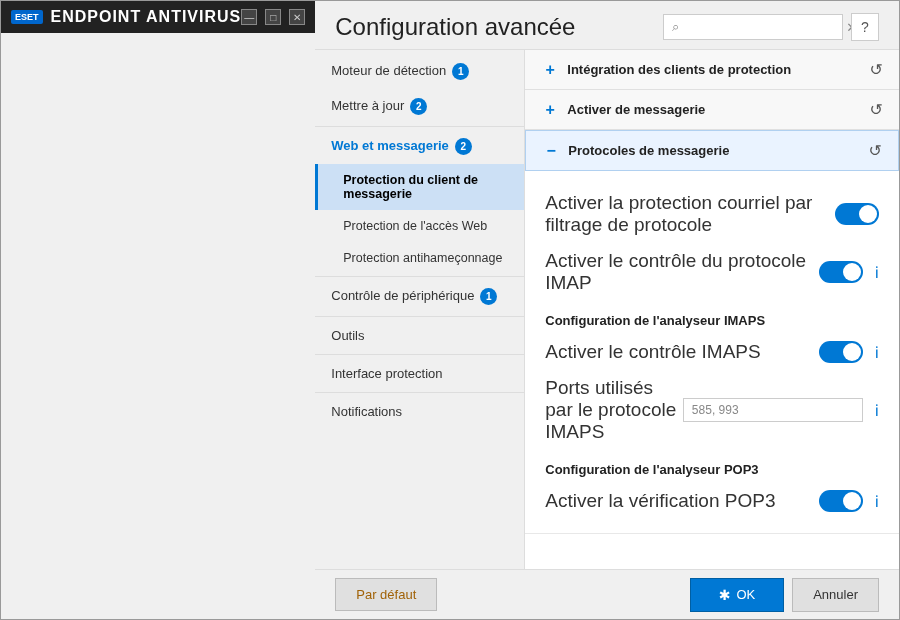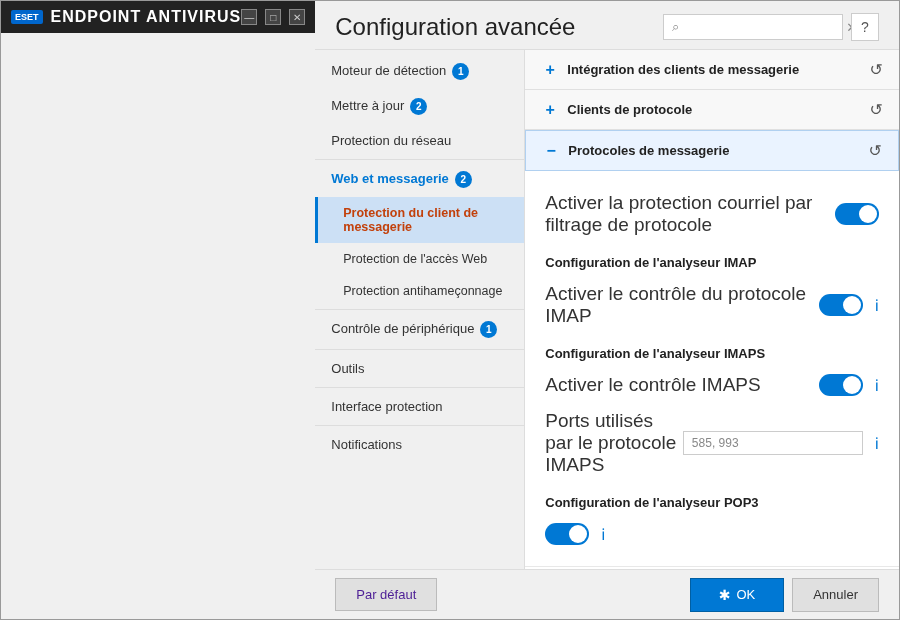--- a/index.html
+++ b/index.html
@@ -139,21 +139,21 @@
       cursor: pointer;
       color: #333;
       position: relative;
     }
     .sidebar-item.active-section {
       color: #0078d4;
       font-weight: 600;
     }
     .sidebar-item.active {
       background: #cce0f5;
-      color: #c2410c;
+      color: #000000;
       font-weight: 600;
       border-left: 3px solid #0078d4;
       padding-left: 13px;
     }
     .sidebar-item.sub {
       padding-left: 28px;
       font-size: 12.5px;
     }
     .sidebar-item.sub.active {
       padding-left: 25px;
@@ -289,21 +289,21 @@
       flex-shrink: 0;
     }
     .footer-left { display: flex; gap: 8px; }
     .footer-right { display: flex; gap: 8px; }
     .btn-default-footer {
       padding: 8px 20px;
       background: #e0e0e0;
       border: 1px solid #bbb;
       cursor: pointer;
       font-size: 13px;
-      color: #4c1d95;
+      color: #a16207;
     }
     .btn-ok {
       padding: 8px 28px;
       background: #0078d4;
       border: 1px solid #005fa3;
       cursor: pointer;
       font-size: 13px;
       color: #fff;
       display: flex;
       align-items: center;
@@ -354,23 +354,20 @@
 
       <div class="sidebar">
         <div class="sidebar-item">
           <span>Moteur de détection</span>
           <span class="badge">1</span>
         </div>
         <div class="sidebar-item">
           <span>Mettre à jour</span>
           <span class="badge">2</span>
         </div>
-        <div class="sidebar-item">
-          <span>Protection du réseau</span>
-        </div>
         <div class="divider"></div>
         <div class="sidebar-item active-section">
           <span>Web et messagerie</span>
           <span class="badge">2</span>
         </div>
         <div class="sidebar-item sub active">
           <span>Protection du client de messagerie</span>
         </div>
         <div class="sidebar-item sub">
           <span>Protection de l'accès Web</span>
@@ -396,68 +393,68 @@
           <span>Notifications</span>
         </div>
       </div>
 
       <div class="right-panel">
 
         <div class="section-row">
           <div class="section-icon">
             <span class="plus-icon">+</span>
           </div>
-          <span class="section-label">Intégration des clients de messagerie</span>
+          <span class="section-label">Intégration des clients de protection</span>
           <span class="reset-icon">↺</span>
         </div>
 
         <div class="section-row">
           <div class="section-icon">
             <span class="plus-icon">+</span>
           </div>
-          <span class="section-label">Clients de protocole</span>
+          <span class="section-label">Activer de messagerie</span>
           <span class="reset-icon">↺</span>
         </div>
 
         <div class="section-row expanded">
           <div class="section-icon">
             <span class="minus-icon">−</span>
           </div>
           <span class="section-label">Protocoles de messagerie</span>
           <span class="reset-icon">↺</span>
         </div>
 
         <div class="settings-content">
 
           <div class="setting-row">
             <span class="setting-label">Activer la protection courriel par filtrage de protocole</span>
             <div class="toggle"></div>
           </div>
 
-          <div class="subsection-title">Configuration de l'analyseur IMAP</div>
           <div class="setting-row">
             <span class="setting-label">Activer le contrôle du protocole IMAP</span>
             <div class="toggle"></div>
             <span class="info-icon">ℹ</span>
           </div>
 
           <div class="subsection-title">Configuration de l'analyseur IMAPS</div>
           <div class="setting-row">
             <span class="setting-label">Activer le contrôle IMAPS</span>
             <div class="toggle"></div>
             <span class="info-icon">ℹ</span>
           </div>
           <div class="setting-row">
             <span class="setting-label">Ports utilisés par le protocole IMAPS</span>
             <input type="text" class="text-input" value="585, 993" style="">
             <span class="info-icon">ℹ</span>
           </div>
 
           <div class="subsection-title">Configuration de l'analyseur POP3</div>
           <div class="setting-row">
+            <span class="setting-label">Activer la vérification POP3</span>
             <div class="toggle"></div>
             <span class="info-icon">ℹ</span>
           </div>
         </div>
       </div>
     </div>
 
     <div class="footer">
       <div class="footer-left">
         <button class="btn-default-footer">Par défaut</button>

